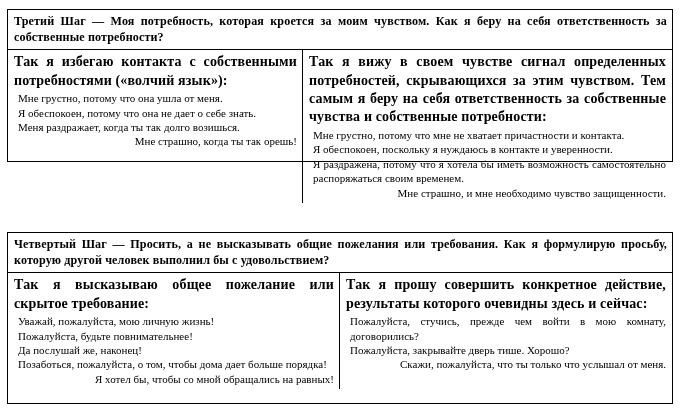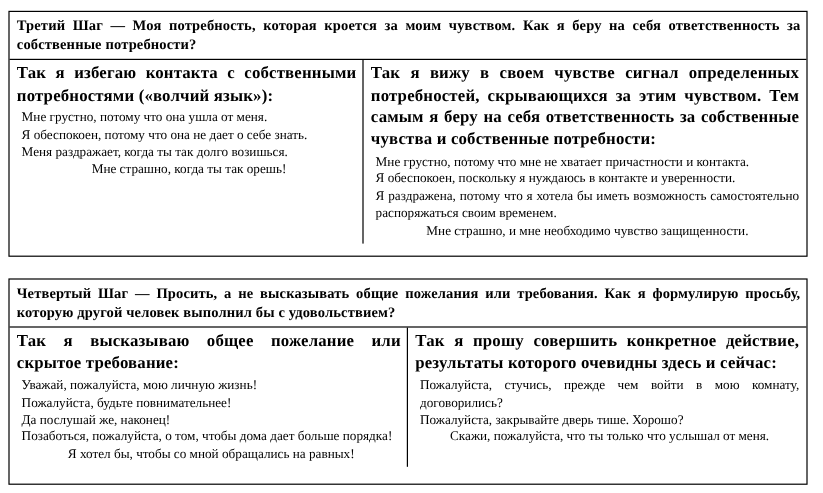--- a/index.html
+++ b/index.html
@@ -23,21 +23,21 @@
   .step-table {
     position: absolute;
     border: 1.5px solid #000;
     box-sizing: border-box;
     background: #fff;
   }
   #table-third {
     left: 7px;
     top: 9px;
     width: 666px;
-    height: 205px;
+    height: 153px;
   }
   #table-fourth {
     left: 7px;
     top: 232px;
     width: 666px;
     height: 172px;
   }
   .table-header {
     border-bottom: 1.5px solid #000;
     padding: 4px 5px 4px 6px;
@@ -81,21 +81,21 @@
   .examples li {
     font-size: 11px;
     line-height: 1.315;
     text-align: justify;
     text-justify: inter-word;
     padding: 0 0 0 4px;
     margin: 0;
     hyphens: auto;
   }
   .examples li:last-child {
-    text-align: center;
+    text-align: right;
   }
 </style>
 </head>
 <body>
 
 <div class="page">
 
   <div class="step-table" id="table-third">
     <div class="table-header">Третий Шаг — Моя потребность, которая кроется за моим чувством. Как я беру на себя ответственность за собственные потребности?</div>
     <div class="cols">

